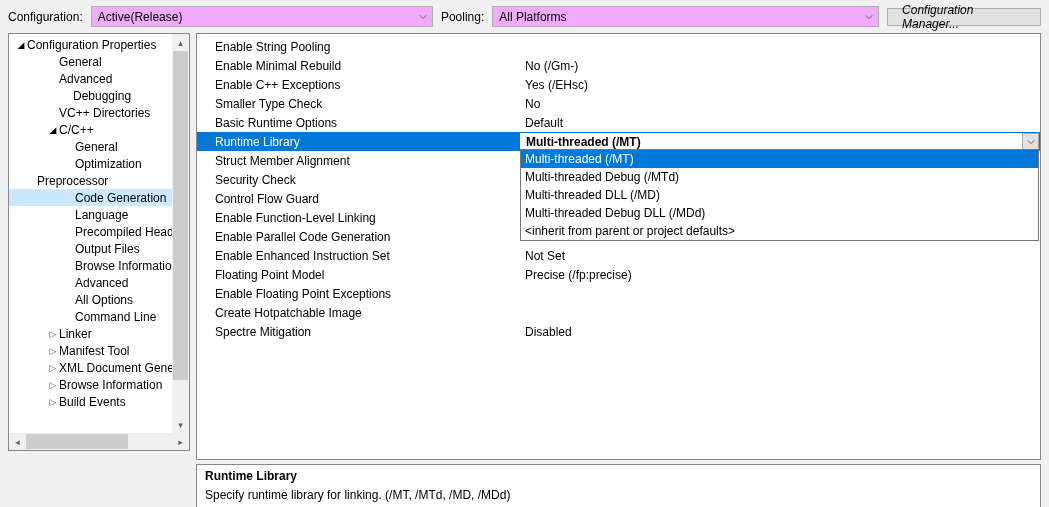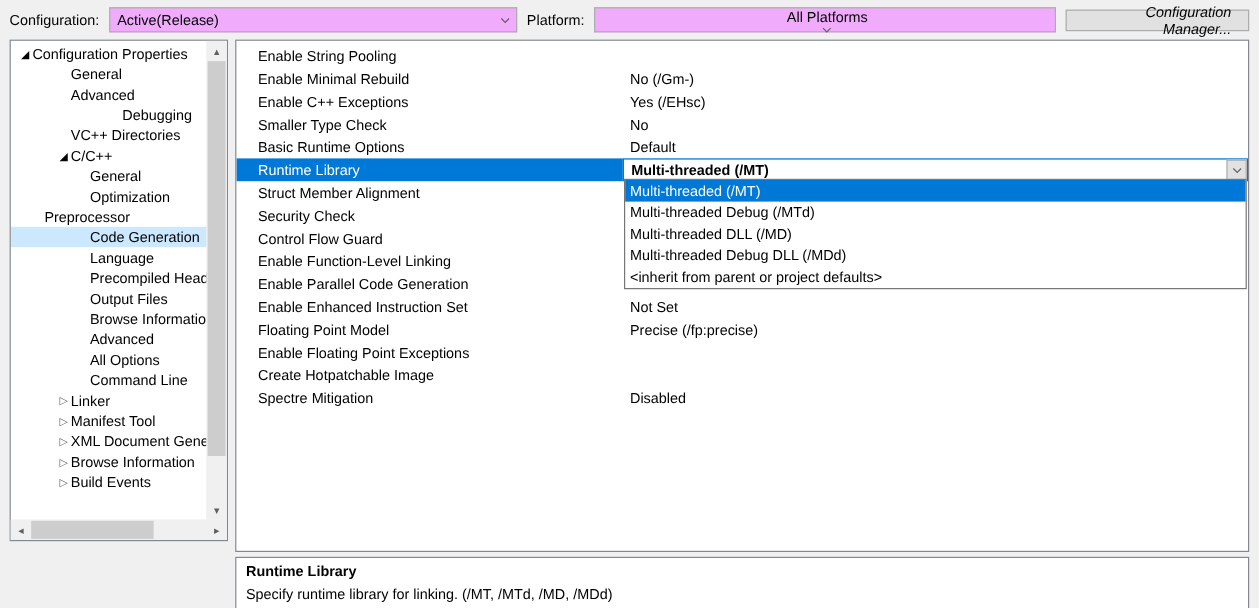--- a/index.html
+++ b/index.html
@@ -1,22 +1,22 @@
 <!DOCTYPE html>
 <html><head>
 <meta charset="utf-8">
 <style>
 * { box-sizing: border-box; margin: 0; padding: 0; font-family: "Segoe UI", Tahoma, sans-serif; font-size: 12px; }
 body { background: #f0f0f0; width: 1049px; height: 507px; overflow: hidden; }
-.top-bar { display: flex; align-items: center; padding: 6px 8px; gap: 8px; background: #f0f0f0; text-align: right; }
+.top-bar { display: flex; align-items: center; padding: 6px 8px; gap: 8px; background: #f0f0f0; }
 .top-bar label { color: #000; }
 .combo { display: flex; align-items: center; justify-content: space-between; background: #f0abfc; border: 1px solid #adadad; height: 21px; padding: 0 2px 0 6px; }
 .combo .chev { width: 14px; display: flex; align-items: center; justify-content: center; }
 .cfg-combo { width: 345px; }
-.plat-combo { width: 390px; flex-direction: column; }
+.plat-combo { width: 390px; }
 .btn { background: #e1e1e1; border: 1px solid #adadad; height: 18px; padding: 0 14px; display: flex; align-items: center; justify-content: center; cursor: pointer; font-style: italic; }
 .btn.disabled { color: #4c1d95; }
 .main { display: flex; padding: 0 8px; gap: 6px; }
 .tree-panel { width: 182px; height: 418px; border: 1px solid #828790; background: #fff; position: relative; display: flex; flex-direction: column; }
 .tree-body { flex: 1; overflow: hidden; position: relative; }
 .tree-inner { padding: 2px 0; }
 .tree-item { display: flex; align-items: center; height: 17px; padding-left: 16px; white-space: nowrap; cursor: pointer; }
 .tree-item.selected { background: #cce8ff; }
 .arrow { width: 12px; display: inline-flex; justify-content: center; align-items: center; font-size: 9px; color: #646464; }
 .arrow.open { color: #000; }
@@ -52,21 +52,21 @@
 <div class="top-bar">
   <label>Configuration:</label>
   <div class="combo cfg-combo">
     <span>Active(Release)</span>
     <span class="chev">
         <svg class="chev-svg" viewBox="0 0 10 10">
           <path d="M1 3 L5 7 L9 3" fill="none" stroke="#606060" stroke-width="1.2"></path>
         </svg>
       </span>
   </div>
-  <label>Platform:</label>
+  <label>Pooling:</label>
   <div class="combo plat-combo">
     <span>All Platforms</span>
     <span class="chev">
         <svg class="chev-svg" viewBox="0 0 10 10">
           <path d="M1 3 L5 7 L9 3" fill="none" stroke="#606060" stroke-width="1.2"></path>
         </svg>
       </span>
   </div>
   <div class="btn" style="margin-left:auto;width:155px">Configuration Manager...</div>
 </div>
@@ -80,21 +80,21 @@
             <span>Configuration Properties</span>
           </div>
           <div class="tree-item" style="padding-left: 38px;">
             <span class="arrow"></span>
             <span>General</span>
           </div>
           <div class="tree-item" style="padding-left: 38px;">
             <span class="arrow"></span>
             <span>Advanced</span>
           </div>
-          <div class="tree-item" style="padding-left: 52px; justify-content: center;">
+          <div class="tree-item" style="padding-left: 52px;">
             <span class="arrow"></span>
             <span>Debugging</span>
           </div>
           <div class="tree-item" style="padding-left: 38px;">
             <span class="arrow"></span>
             <span>VC++ Directories</span>
           </div>
           <div class="tree-item" style="padding-left: 38px;">
             <span class="arrow open">◢</span>
             <span>C/C++</span>

